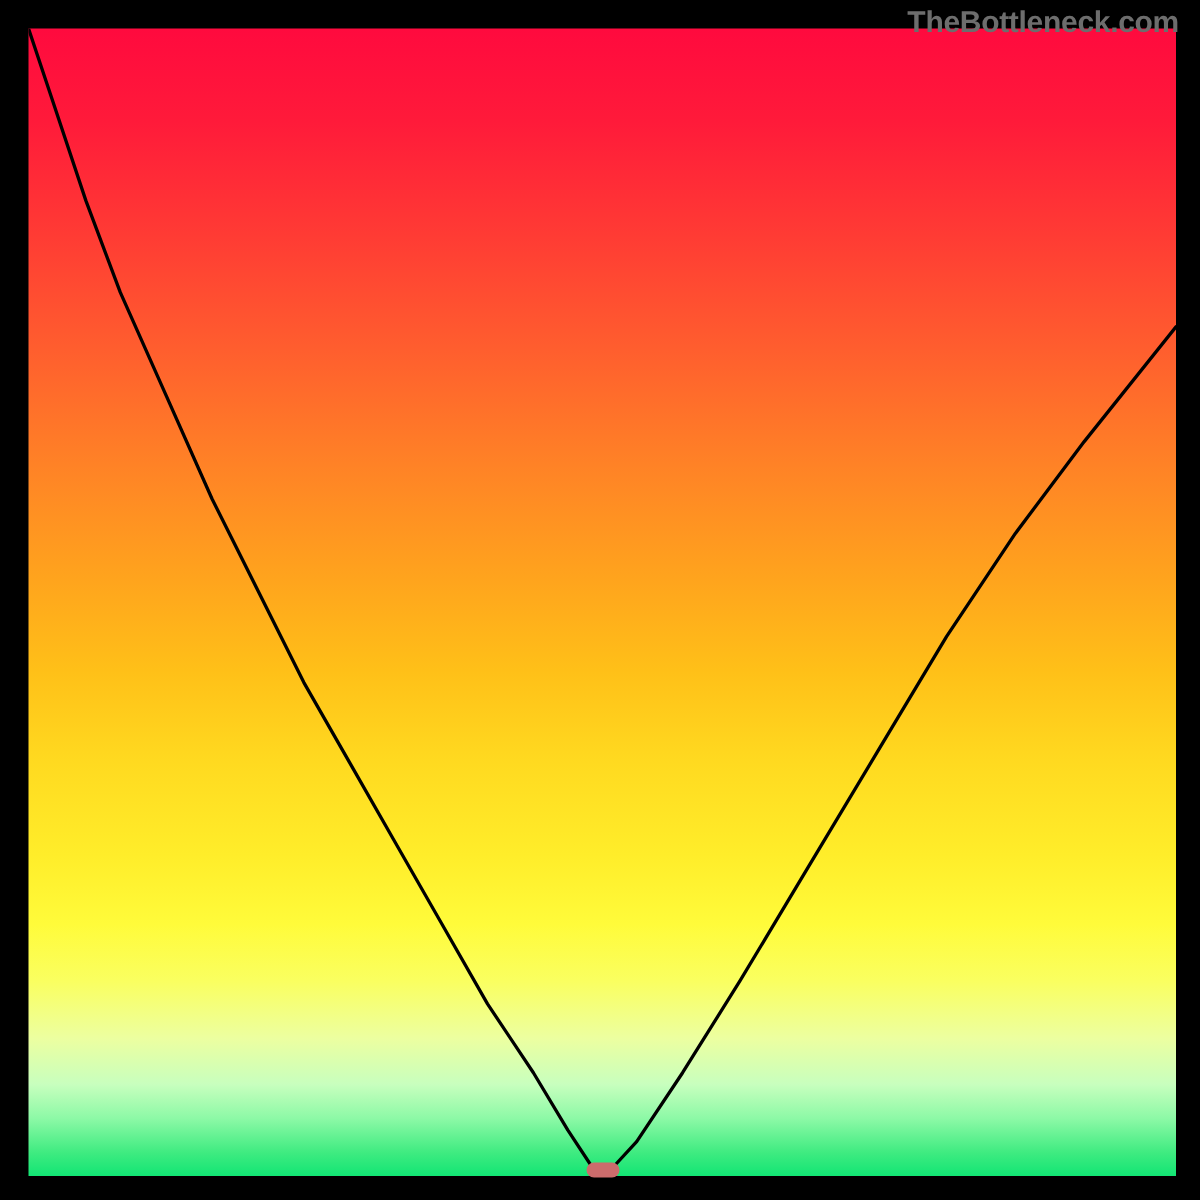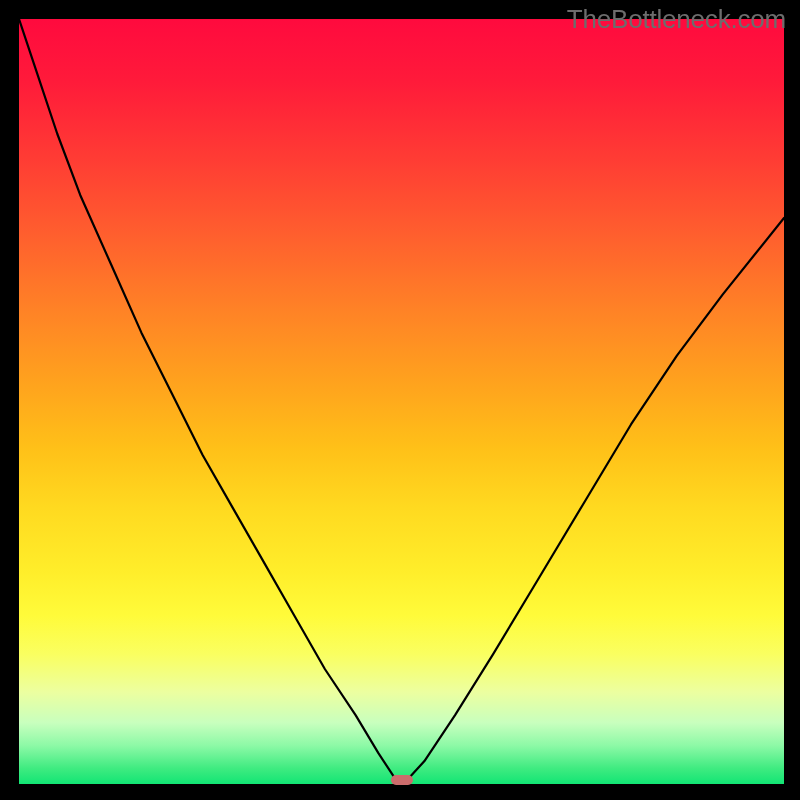--- a/index.html
+++ b/index.html
@@ -48,22 +48,22 @@
     top: 19px;
     width: 765px;
     height: 765px;
     pointer-events: none;
   }
   .attribution {
     position: absolute;
     top: 4px;
     right: 14px;
     color: #6d6d6d;
-    font-size: 26px;
-    font-weight: 400;
+    font-size: 20px;
+    font-weight: 700;
     letter-spacing: -0.2px;
   }
   .min-marker {
     position: absolute;
     width: 22px;
     height: 10px;
     background: #cc6c6c;
     border-radius: 5px;
   }
 </style>

